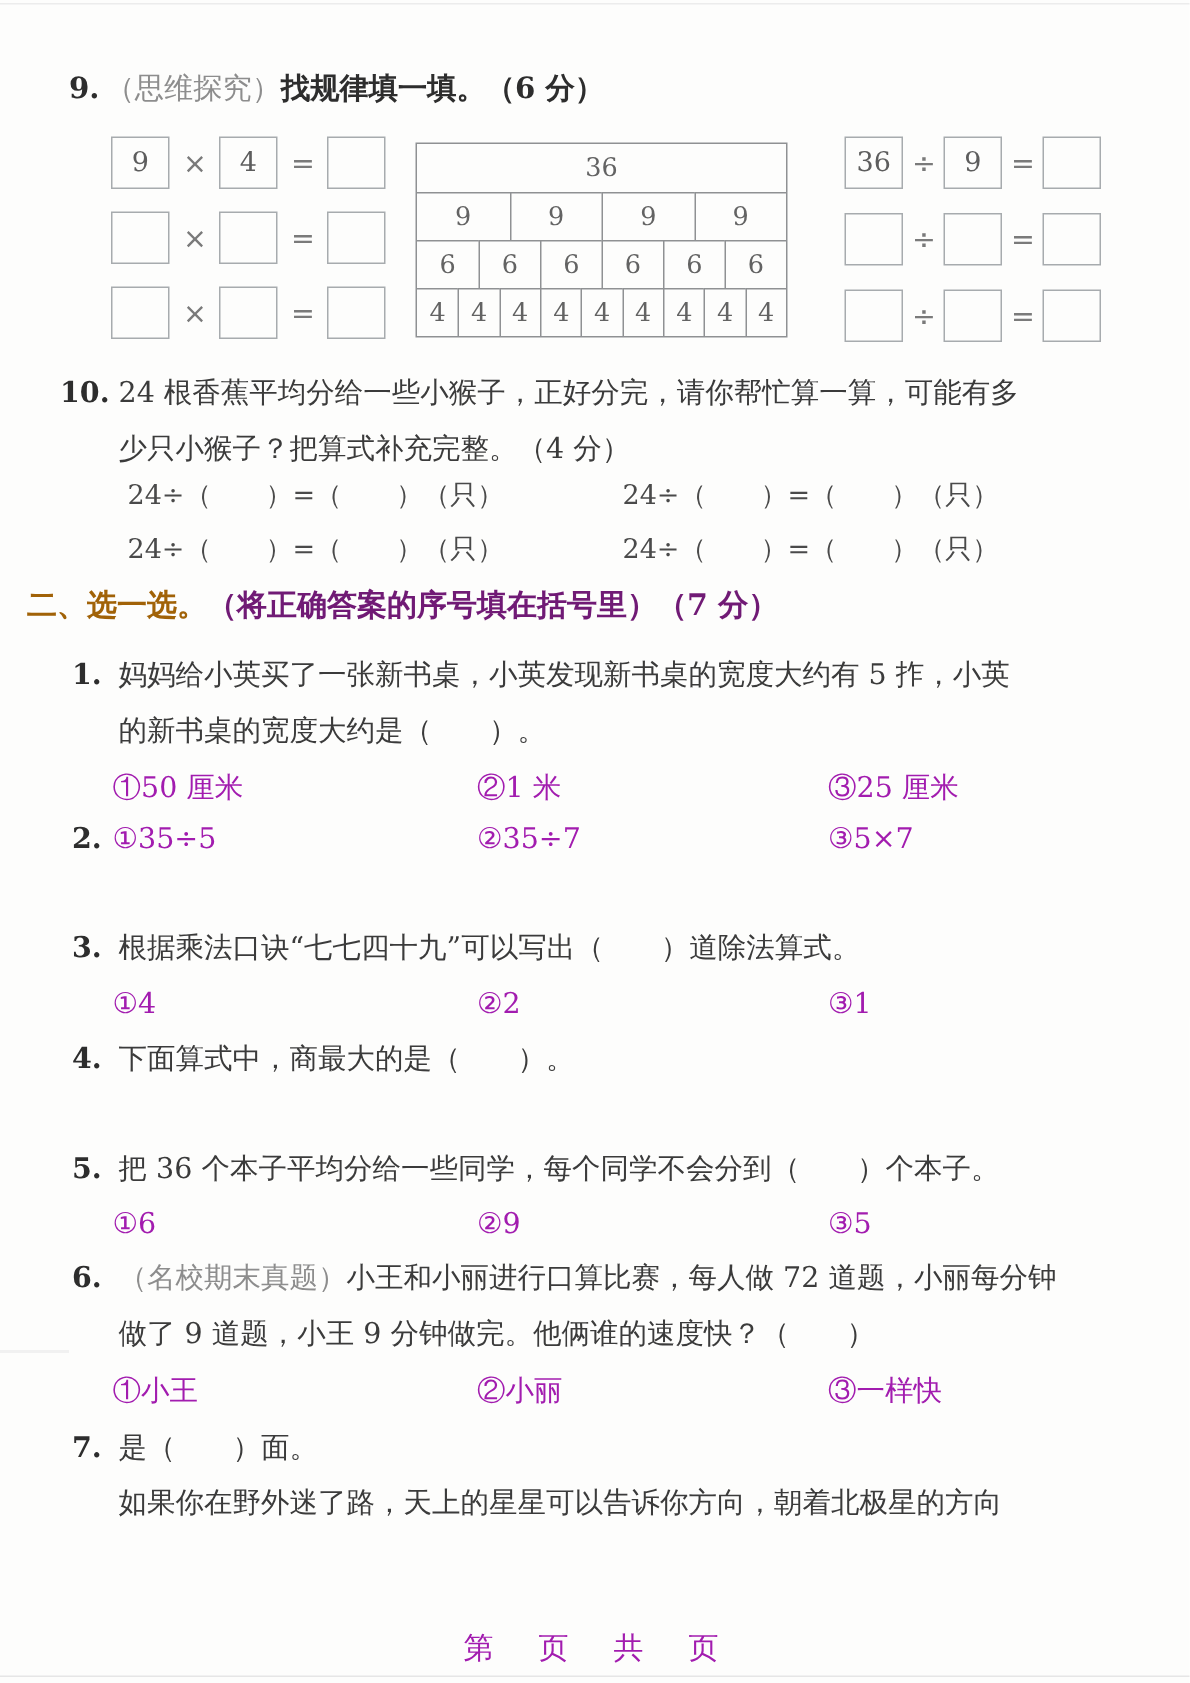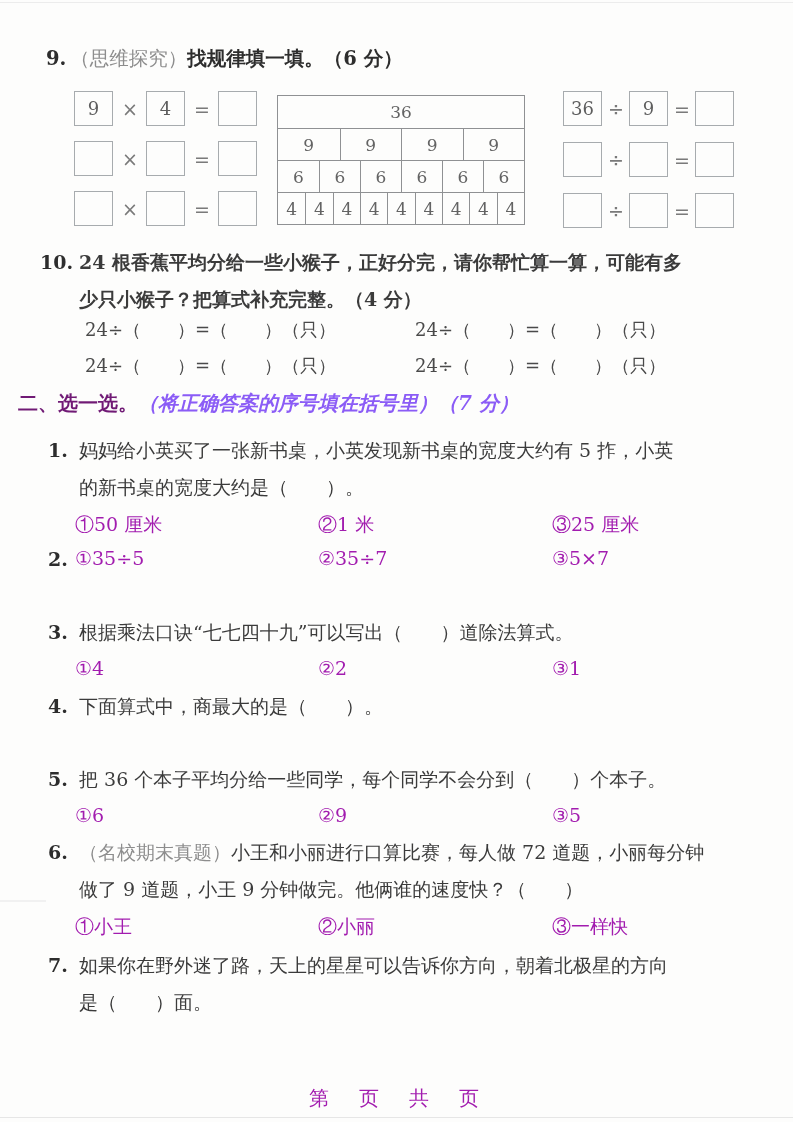--- a/index.html
+++ b/index.html
@@ -62,31 +62,31 @@
   .cell.fc{border-left:none;}
   .cell.fr{border-top:none;}
   .s36{grid-column:span 36;}
   .s9{grid-column:span 9;}
   .s6{grid-column:span 6;}
   .s4{grid-column:span 4;}
 
   
   .q10{position:absolute;top:244px;left:0;width:793px;}
   .q10 .qnum{position:absolute;left:40px;top:0;font-weight:bold;font-size:19px;color:#2d2d2d;line-height:37px;}
-  .q10 .qlines{margin-left:79px;width:700px;line-height:37px;font-size:19px;color:#3b3b3b;font-weight:bold;}
+  .q10 .qlines{margin-left:79px;width:700px;line-height:37px;font-size:19px;color:#3b3b3b;}
   .q10-blanks{
     position:absolute;top:318px;left:85px;
     display:grid;grid-template-columns:330px 330px;grid-auto-rows:36px;
     font-size:18px;color:#4a4a4a;
   }
 
   
   .sec2{position:absolute;top:390px;left:18px;font-size:20px;white-space:nowrap;}
-  .sec2 .lbl{font-weight:bold;color:#701a75;}
-  .sec2 .sub{font-weight:bold;color:#8b5cf6;font-style:italic;}
+  .sec2 .lbl{font-weight:bold;color:#a16207;}
+  .sec2 .sub{font-weight:bold;color:#701a75;}
 
   
   .q{position:absolute;left:0;width:793px;}
   .q .qnum{position:absolute;left:48px;top:0;font-weight:bold;font-size:19px;color:#2d2d2d;line-height:37px;}
   .q .qlines{margin-left:79px;width:702px;line-height:37px;font-size:19px;color:#3b3b3b;}
   .q .tag{color:#8d8d8d;}
   .opts{position:relative;height:37px;font-size:19px;color:#a21caf;}
   .opt{position:absolute;top:6px;white-space:nowrap;}
   .o1{left:75px;} .o2{left:318px;text-align:center;} .o3{left:552px;}
 
@@ -261,19 +261,19 @@
     <div class="opts">
       <span class="opt o1">①小王</span>
       <span class="opt o2">②小丽</span>
       <span class="opt o3">③一样快</span>
     </div>
   </div>
 
   <div class="q" style="top:947px">
     <span class="qnum">7.</span>
     <div class="qlines">
+      <div>是（　　）面。</div>
       <div>如果你在野外迷了路，天上的星星可以告诉你方向，朝着北极星的方向</div>
-      <div>是（　　）面。</div>
     </div>
   </div>
 
   <div class="footer">第　页　共　页</div>
 </div>
 
 </body></html>

